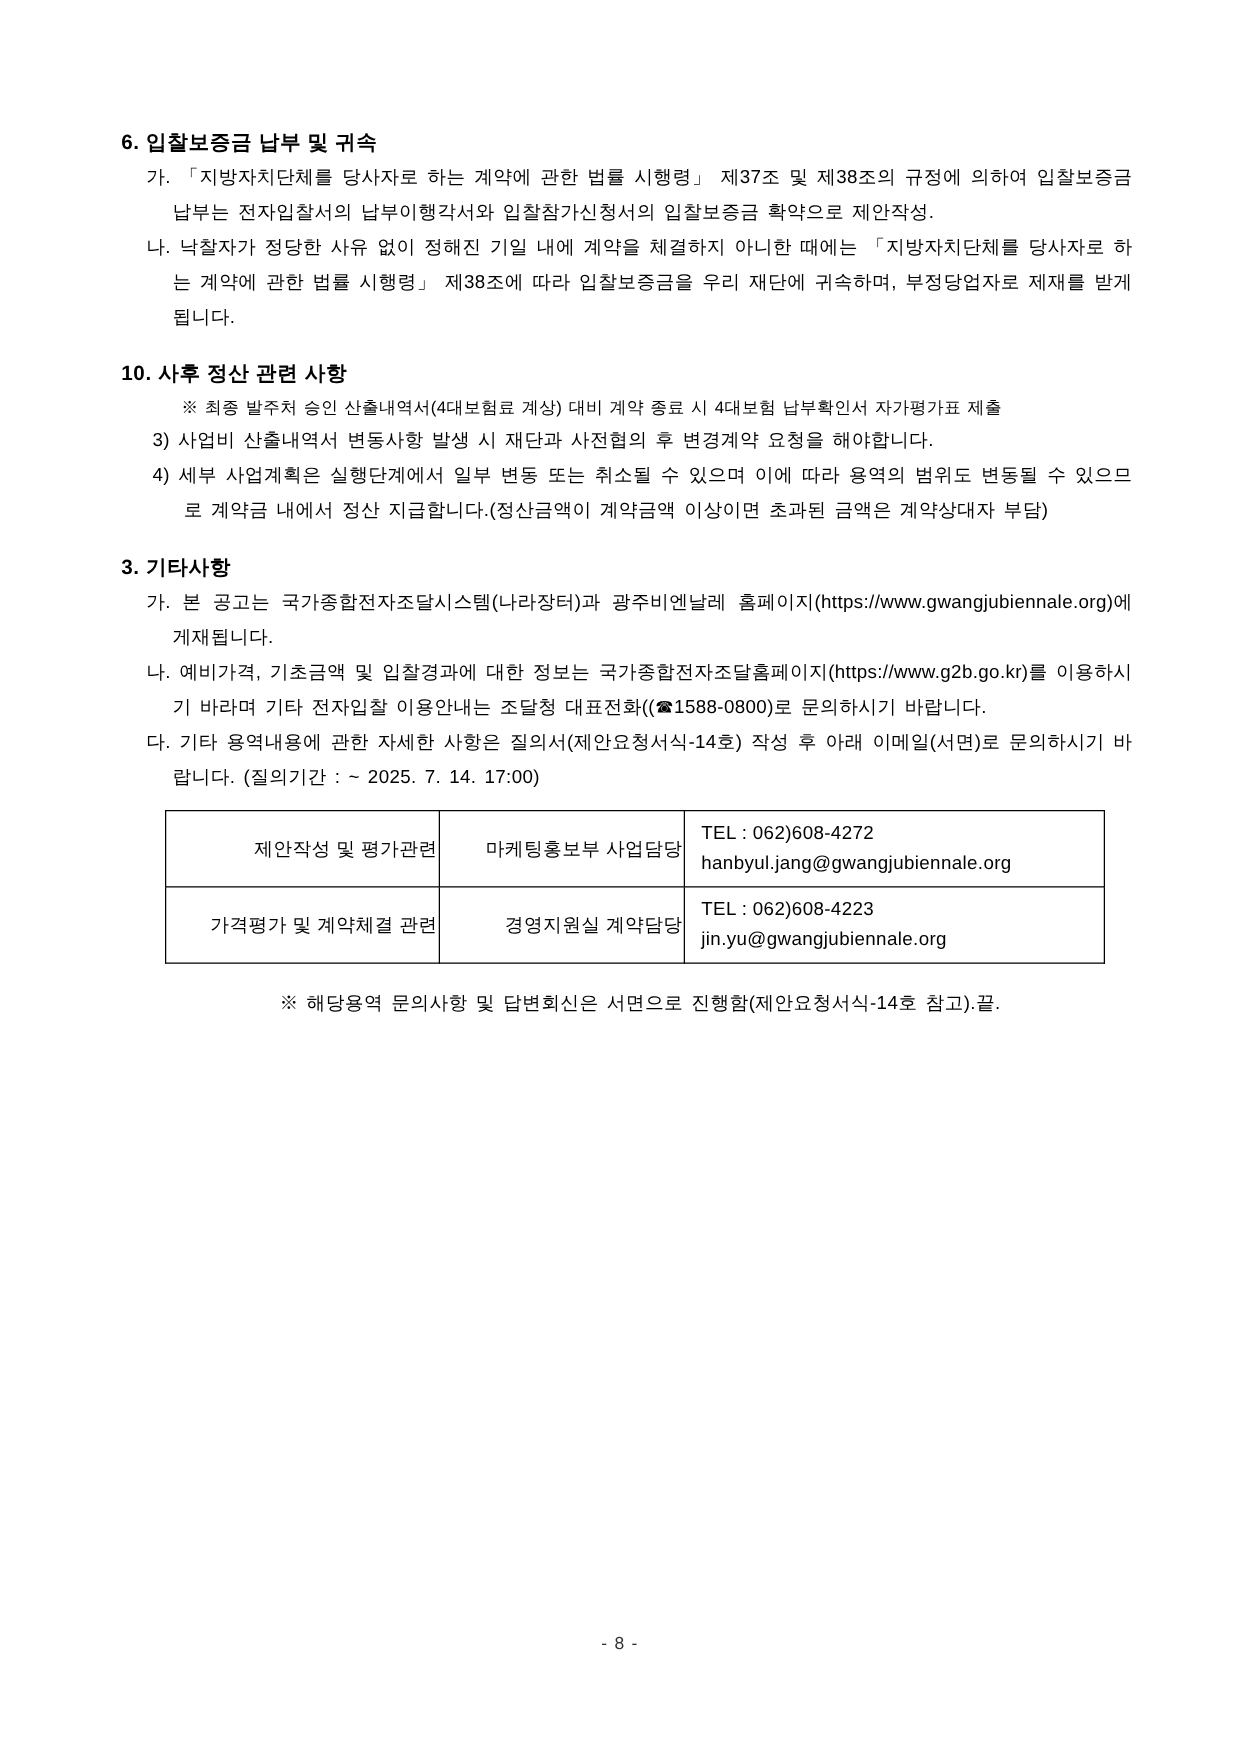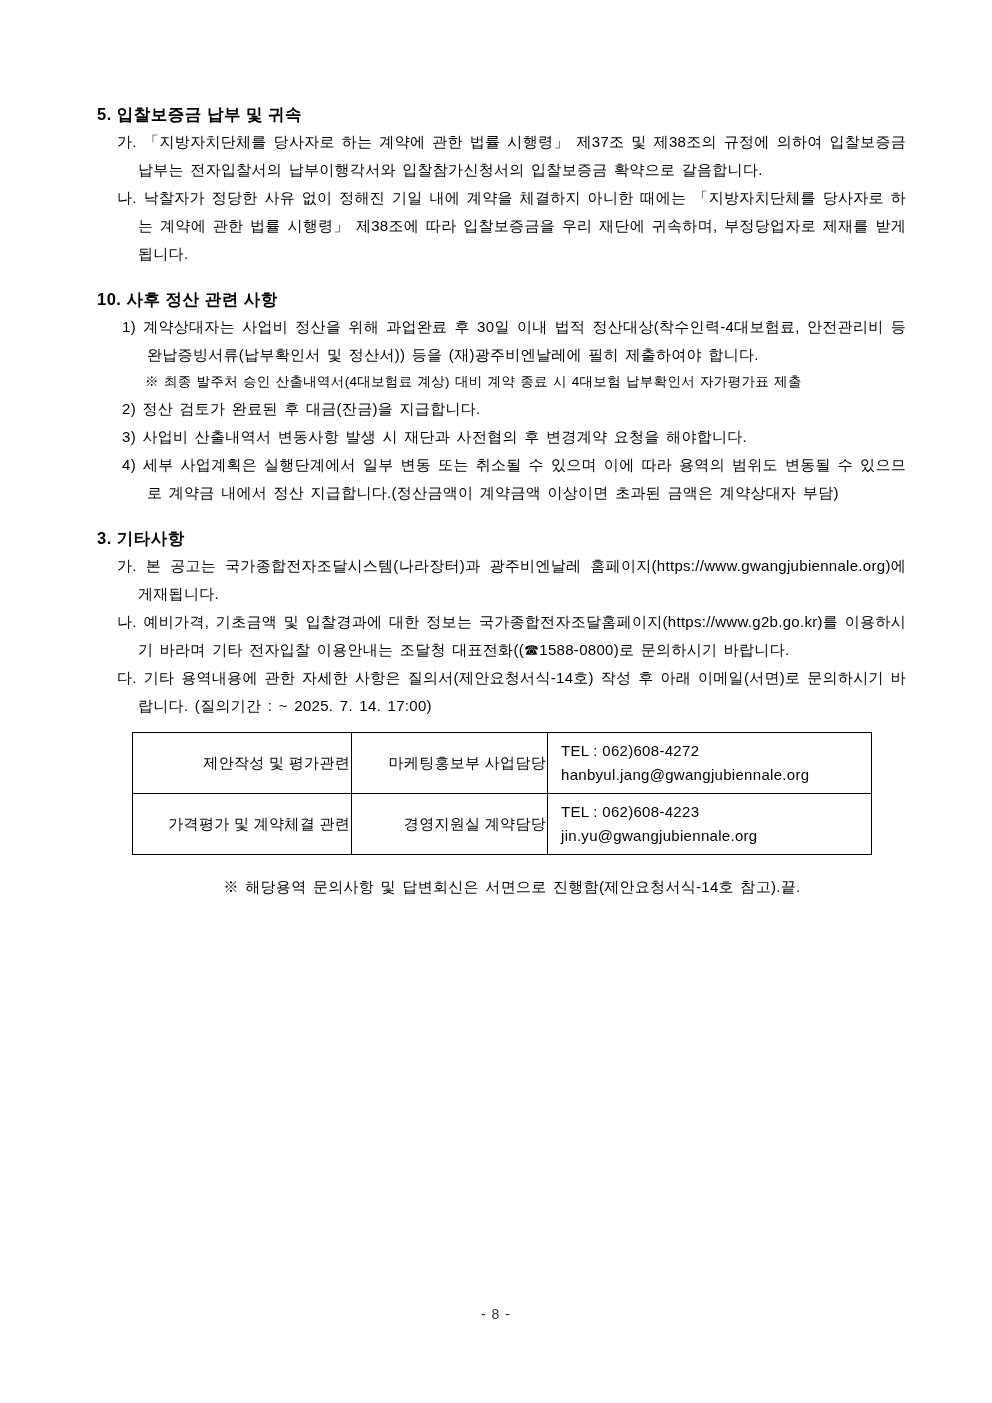--- a/index.html
+++ b/index.html
@@ -49,21 +49,21 @@
     margin: 12px 0 0 35px;
   }
   table.contact td {
     border: 1.5px solid #000;
     font-size: 15px;
     letter-spacing: 0.3px;
   }
   table.contact tr { height: 61px; }
   td.c1 { width: 216px; text-align: right; }
   td.c2 { width: 193px; text-align: right; }
-  td.c3 { width: 302px; padding: 5px 8px 5px 13px; vertical-align: middle; }
+  td.c3 { width: 302px; padding: 5px 20px 5px 13px; vertical-align: middle; }
   .cell-line { display: block; line-height: 24px; text-align: left; }
   p.final-note {
     margin-top: 18px;
     padding-left: 21px;
     text-align: center;
     text-indent: 0;
   }
   .page-number {
     position: absolute;
     top: 1306px; left: 0;
@@ -73,30 +73,28 @@
     letter-spacing: 1px;
     color: #333;
   }
 </style>
 </head>
 <body>
 
 <div class="page">
 
   <section class="sec">
-    <h2 class="sec-head">5. 입찰보증금 납부 및 귀속</h2>
-    <p class="lv1"><span class="marker">가.</span> <span>「지방자치단체를 당사자로 하는 계약에 관한 법률 시행령」 제37조 및 제38조의 규정에 의하여 입찰보증금 납부는 전자입찰서의 납부이행각서와 입찰참가신청서의 입찰보증금 확약으로 갈음합니다.</span></p>
+    <h2 class="sec-head">6. 입찰보증금 납부 및 귀속</h2>
+    <p class="lv1"><span class="marker">가.</span> <span>「지방자치단체를 당사자로 하는 계약에 관한 법률 시행령」 제37조 및 제38조의 규정에 의하여 입찰보증금 납부는 전자입찰서의 납부이행각서와 입찰참가신청서의 입찰보증금 확약으로 제안작성.</span></p>
     <p class="lv1"><span class="marker">나.</span> <span>낙찰자가 정당한 사유 없이 정해진 기일 내에 계약을 체결하지 아니한 때에는 「지방자치단체를 당사자로 하는 계약에 관한 법률 시행령」 제38조에 따라 입찰보증금을 우리 재단에 귀속하며, 부정당업자로 제재를 받게 됩니다.</span></p>
   </section>
 
   <section class="sec">
     <h2 class="sec-head">10. 사후 정산 관련 사항</h2>
-    <p class="lv2"><span class="marker">1)</span> <span>계약상대자는 사업비 정산을 위해 과업완료 후 30일 이내 법적 정산대상(착수인력-4대보험료, 안전관리비 등 완납증빙서류(납부확인서 및 정산서)) 등을 (재)광주비엔날레에 필히 제출하여야 합니다.</span></p>
     <p class="subnote"><span class="marker">※</span> <span>최종 발주처 승인 산출내역서(4대보험료 계상) 대비 계약 종료 시 4대보험 납부확인서 자가평가표 제출</span></p>
-    <p class="lv2"><span class="marker">2)</span> <span>정산 검토가 완료된 후 대금(잔금)을 지급합니다.</span></p>
     <p class="lv2"><span class="marker">3)</span> <span>사업비 산출내역서 변동사항 발생 시 재단과 사전협의 후 변경계약 요청을 해야합니다.</span></p>
     <p class="lv2"><span class="marker">4)</span> <span>세부 사업계획은 실행단계에서 일부 변동 또는 취소될 수 있으며 이에 따라 용역의 범위도 변동될 수 있으므로 계약금 내에서 정산 지급합니다.(정산금액이 계약금액 이상이면 초과된 금액은 계약상대자 부담)</span></p>
   </section>
 
   <section class="sec">
     <h2 class="sec-head">3. 기타사항</h2>
     <p class="lv1"><span class="marker">가.</span> <span>본 공고는 국가종합전자조달시스템(나라장터)과 광주비엔날레 홈페이지(https://www.gwangjubiennale.org)에 게재됩니다.</span></p>
     <p class="lv1"><span class="marker">나.</span> <span>예비가격, 기초금액 및 입찰경과에 대한 정보는 국가종합전자조달홈페이지(https://www.g2b.go.kr)를 이용하시기 바라며 기타 전자입찰 이용안내는 조달청 대표전화((☎1588-0800)로 문의하시기 바랍니다.</span></p>
     <p class="lv1"><span class="marker">다.</span> <span>기타 용역내용에 관한 자세한 사항은 질의서(제안요청서식-14호) 작성 후 아래 이메일(서면)로 문의하시기 바랍니다. (질의기간 : ~ 2025. 7. 14. 17:00)</span></p>
   </section>

